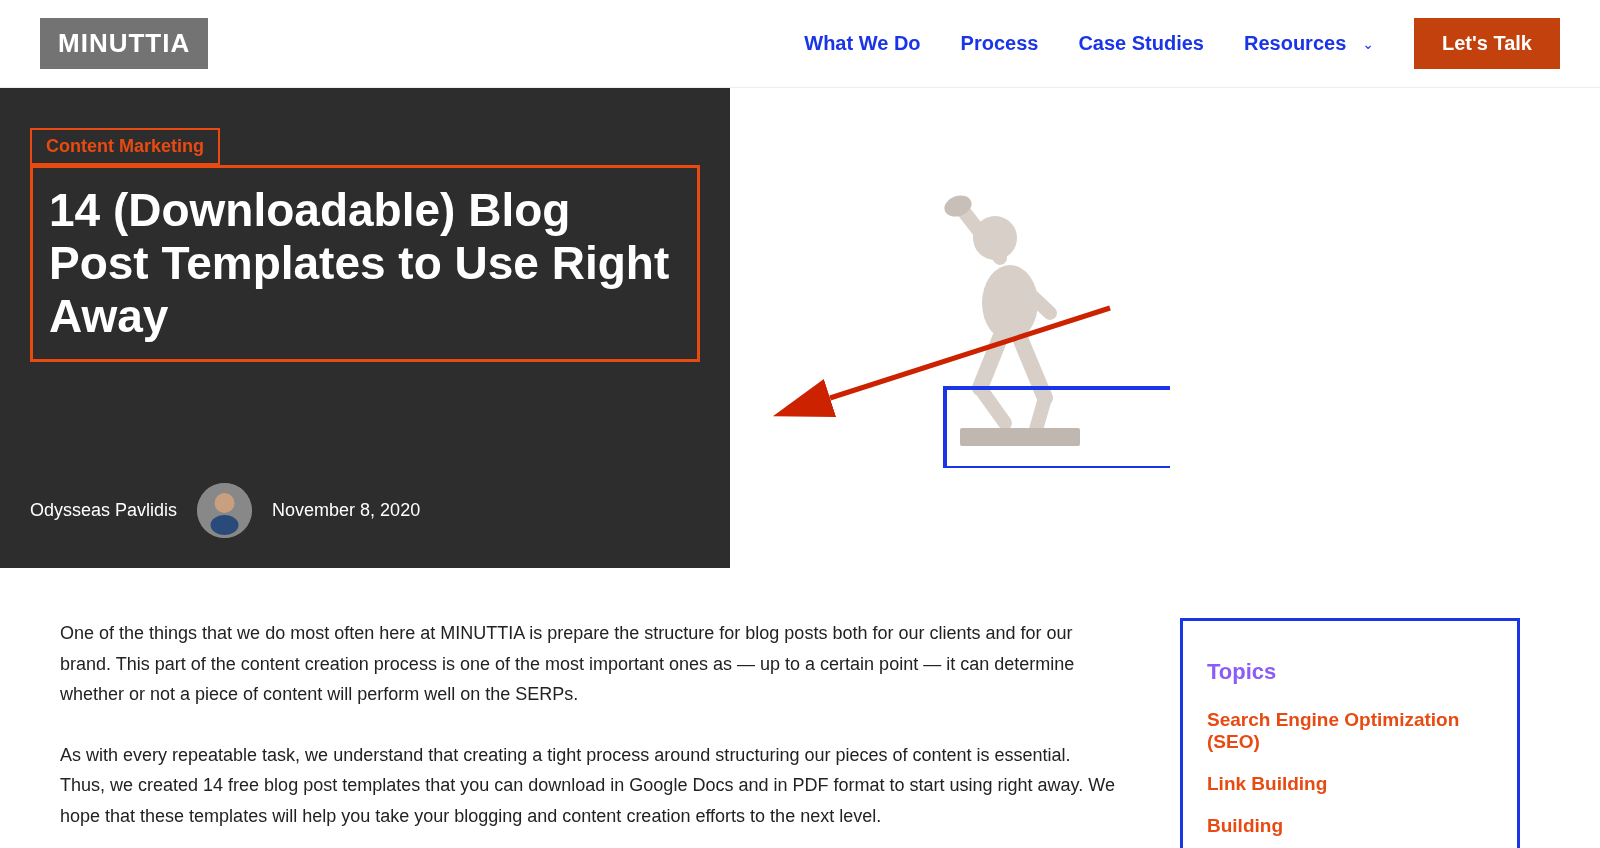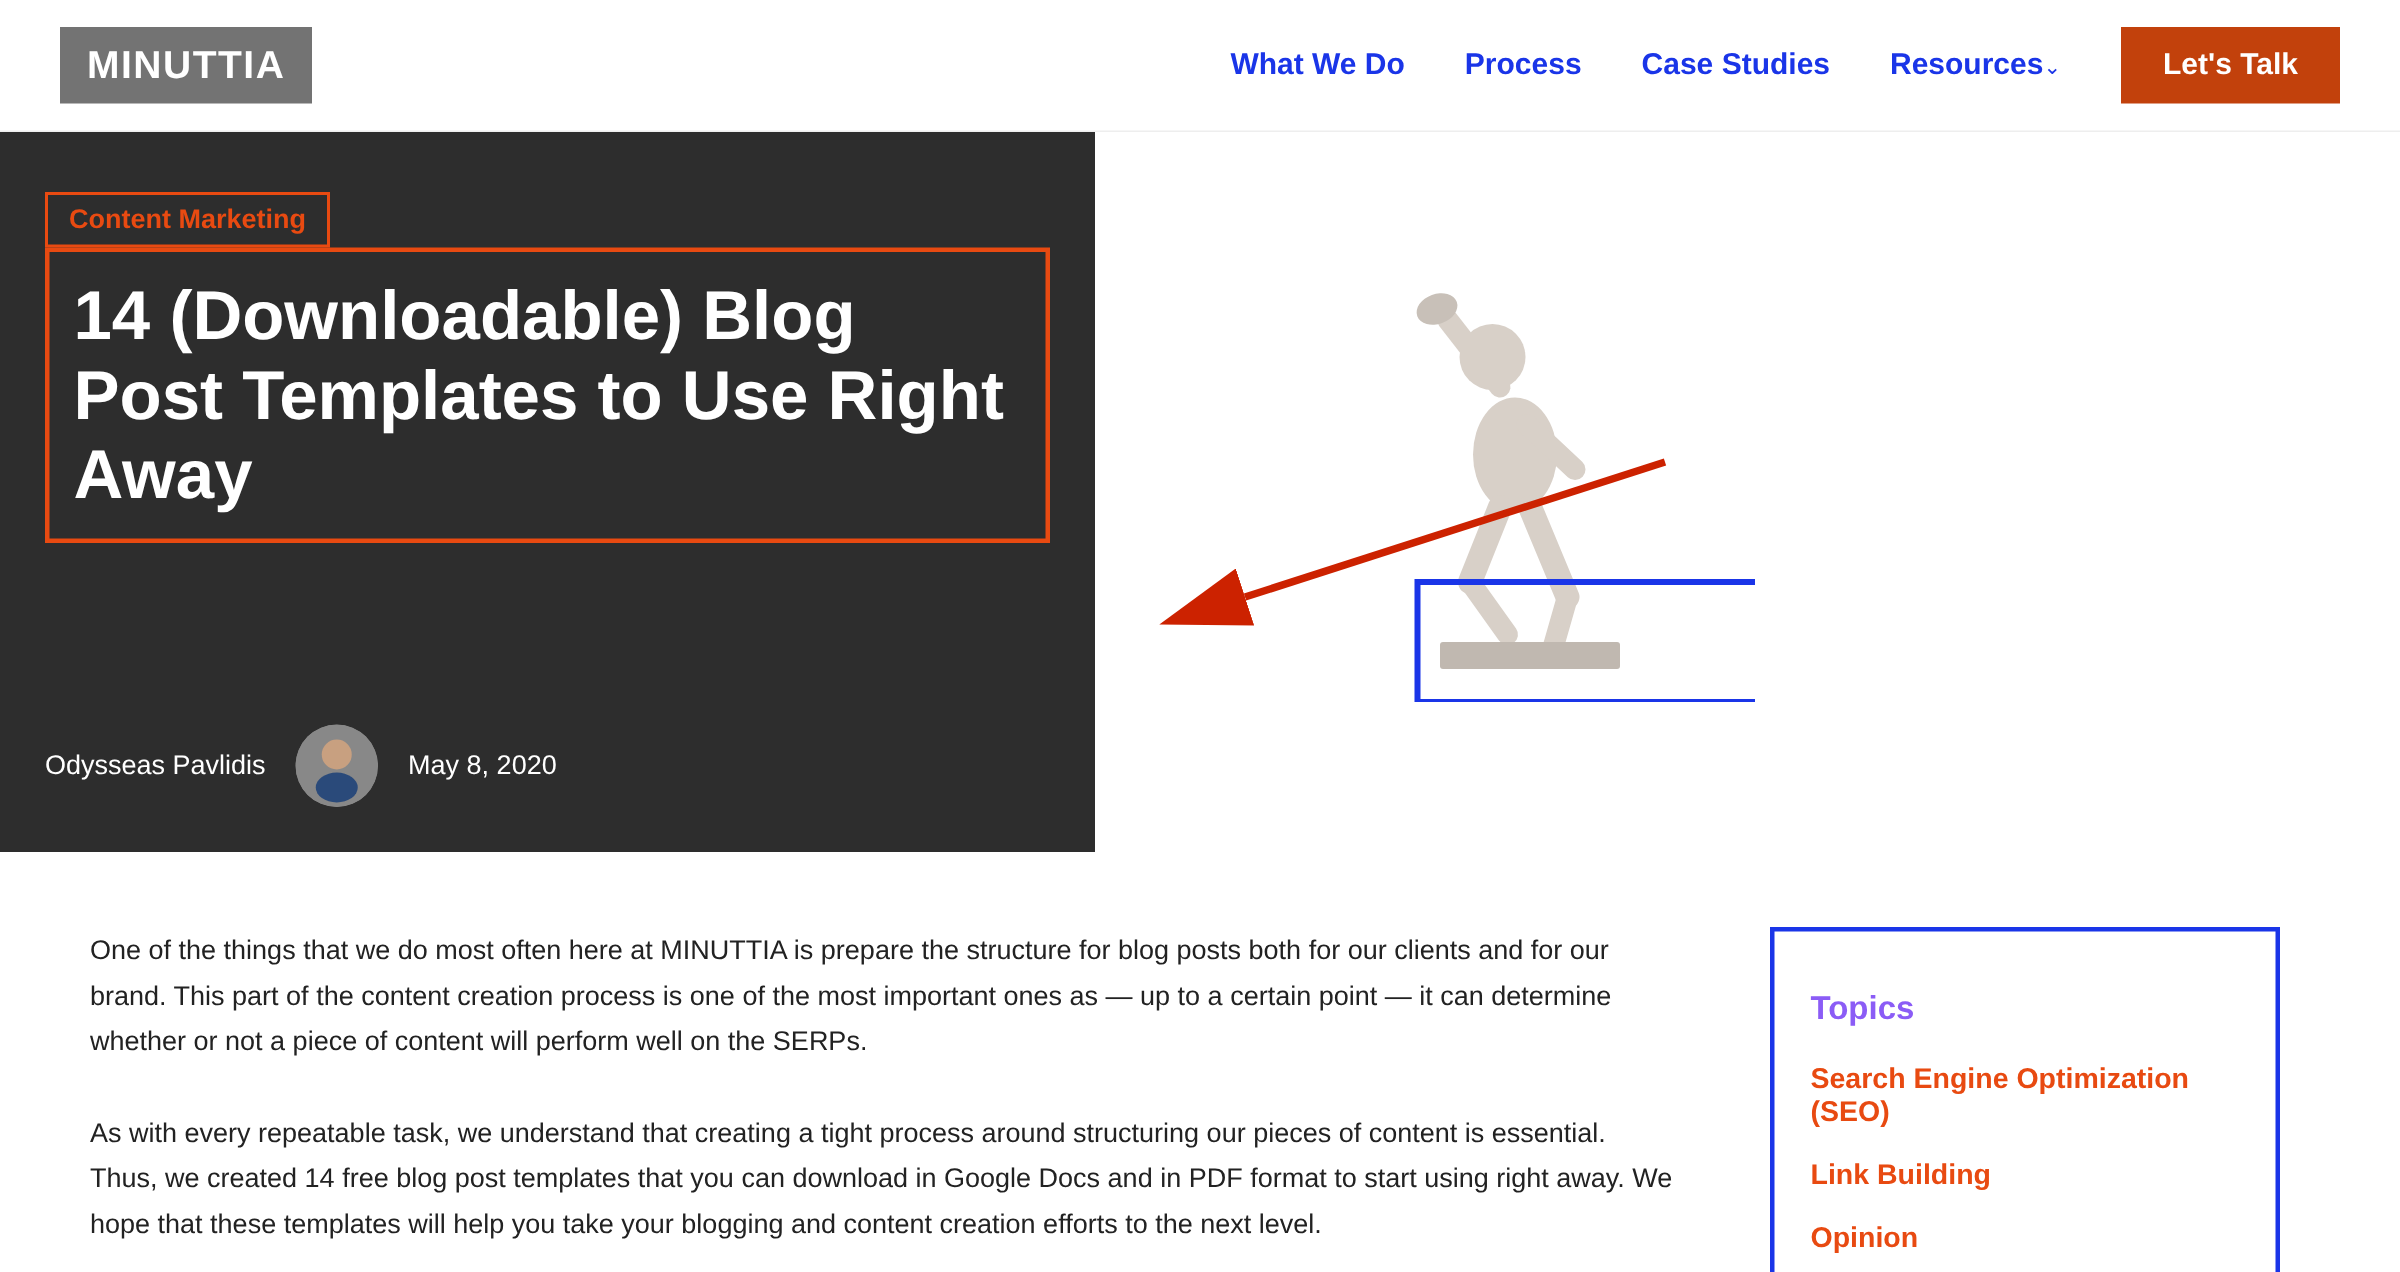--- a/index.html
+++ b/index.html
@@ -23,21 +23,21 @@
     .nav-link {
       color: #1a35e8;
       font-size: 20px;
       font-weight: 700;
       text-decoration: none;
       cursor: pointer;
     }
     .nav-resources {
       display: flex;
       align-items: center;
-      gap: 0;
+      gap: 16px;
     }
     .chevron-down {
       font-size: 14px;
       color: #1a35e8;
     }
     .btn-lets-talk {
       background: #c2410c;
       color: #fff;
       font-size: 20px;
       font-weight: 700;
@@ -192,21 +192,21 @@
       <div class="author-avatar">
 
         <svg width="55" height="55" viewBox="0 0 55 55">
           <circle cx="27.5" cy="27.5" r="27.5" fill="#888"></circle>
 
           <circle cx="27.5" cy="20" r="10" fill="#c8a080"></circle>
 
           <ellipse cx="27.5" cy="42" rx="14" ry="10" fill="#2a4a7a"></ellipse>
         </svg>
       </div>
-      <span class="post-date">May 8, 2020</span>
+      <span class="post-date">November 8, 2020</span>
     </div>
   </div>
 
   <div class="hero-right">
 
     <div class="statue-area">
       
       <svg width="320" height="320" viewBox="0 0 320 320">
 
         <ellipse cx="160" cy="155" rx="28" ry="38" fill="#d8d0c8"></ellipse>
@@ -249,16 +249,16 @@
   <div class="article-body">
     <p>One of the things that we do most often here at MINUTTIA is prepare the structure for blog posts both for our clients and for our brand. This part of the content creation process is one of the most important ones as — up to a certain point — it can determine whether or not a piece of content will perform well on the SERPs.</p>
     <p>As with every repeatable task, we understand that creating a tight process around structuring our pieces of content is essential. Thus, we created 14 free blog post templates that you can download in Google Docs and in PDF format to start using right away. We hope that these templates will help you take your blogging and content creation efforts to the next level.</p>
   </div>
 
   <div class="sidebar">
     <div class="topics-box">
       <div class="topics-title">Topics</div>
       <a class="topic-link">Search Engine Optimization (SEO)</a>
       <a class="topic-link">Link Building</a>
-      <a class="topic-link">Opinion</a>
+      <a class="topic-link">Building</a>
     </div>
   </div>
 </div>
 
 </body></html>

